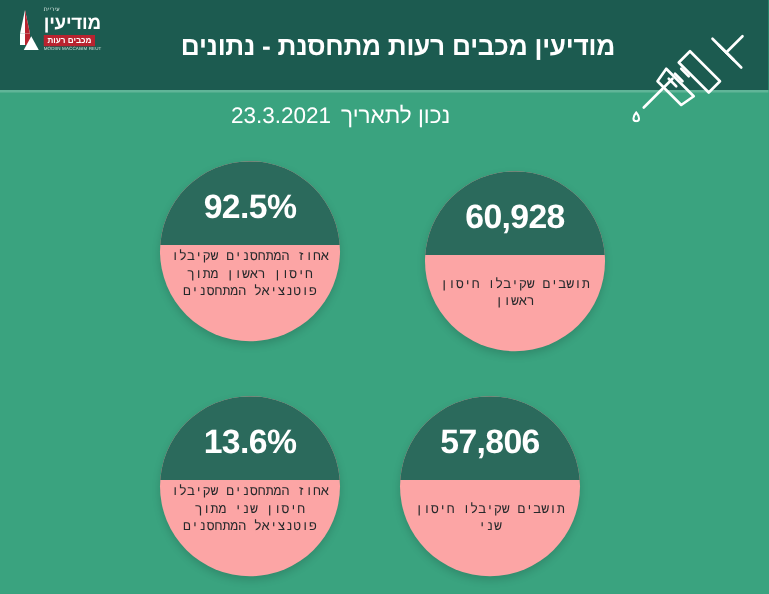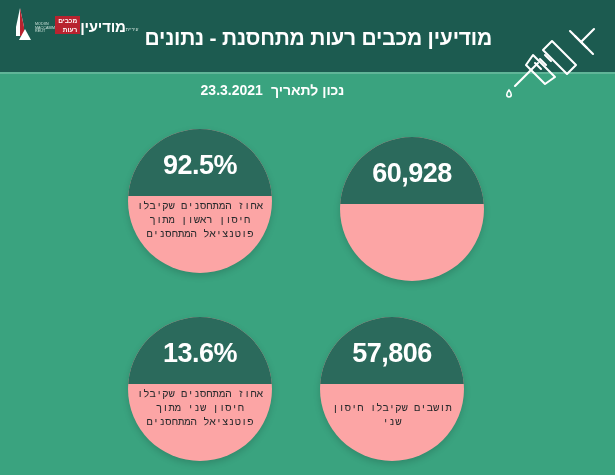--- a/index.html
+++ b/index.html
@@ -48,21 +48,21 @@
     top: 4px;
     width: 96px;
     height: 40px;
     display: flex;
     align-items: center;
     justify-content: flex-end;
     direction: rtl;
   }
   .logo-text {
     display: flex;
-    flex-direction: row;
+    flex-direction: column;
     align-items: flex-end;
     line-height: 1;
     color: #ffffff;
     margin-left: 3px;
   }
   .logo-pre {
     font-size: 4.5px;
     letter-spacing: 0.2px;
     color: #e2efe9;
     margin-bottom: 1px;
@@ -108,22 +108,22 @@
     direction: rtl;
     letter-spacing: -0.2px;
   }
   .date-line {
     position: absolute;
     left: 0;
     top: 82px;
     width: 545px;
     text-align: center;
     color: #ffffff;
-    font-size: 14px;
-    font-weight: bold;
+    font-size: 18px;
+    font-weight: normal;
     direction: rtl;
   }
   .date-line .date-label { margin-left: 8px; }
 
   
   .syringe {
     position: absolute;
     left: 497px;
     top: 24px;
     width: 104px;
@@ -231,20 +231,21 @@
     <div class="stat-top">
       <div class="stat-value">92.5%</div>
     </div>
     <div class="stat-caption">אחוז המתחסנים שקיבלו חיסון ראשון מתוך פוטנציאל המתחסנים</div>
   </div>
 
   <div class="stat pos-tr">
     <div class="stat-top">
       <div class="stat-value">60,928</div>
     </div>
+    <div class="stat-caption two-line">תושבים שקיבלו חיסון ראשון</div>
   </div>
 
   <div class="stat pos-bl">
     <div class="stat-top">
       <div class="stat-value">13.6%</div>
     </div>
     <div class="stat-caption">אחוז המתחסנים שקיבלו חיסון שני מתוך פוטנציאל המתחסנים</div>
   </div>
 
   <div class="stat pos-br">

